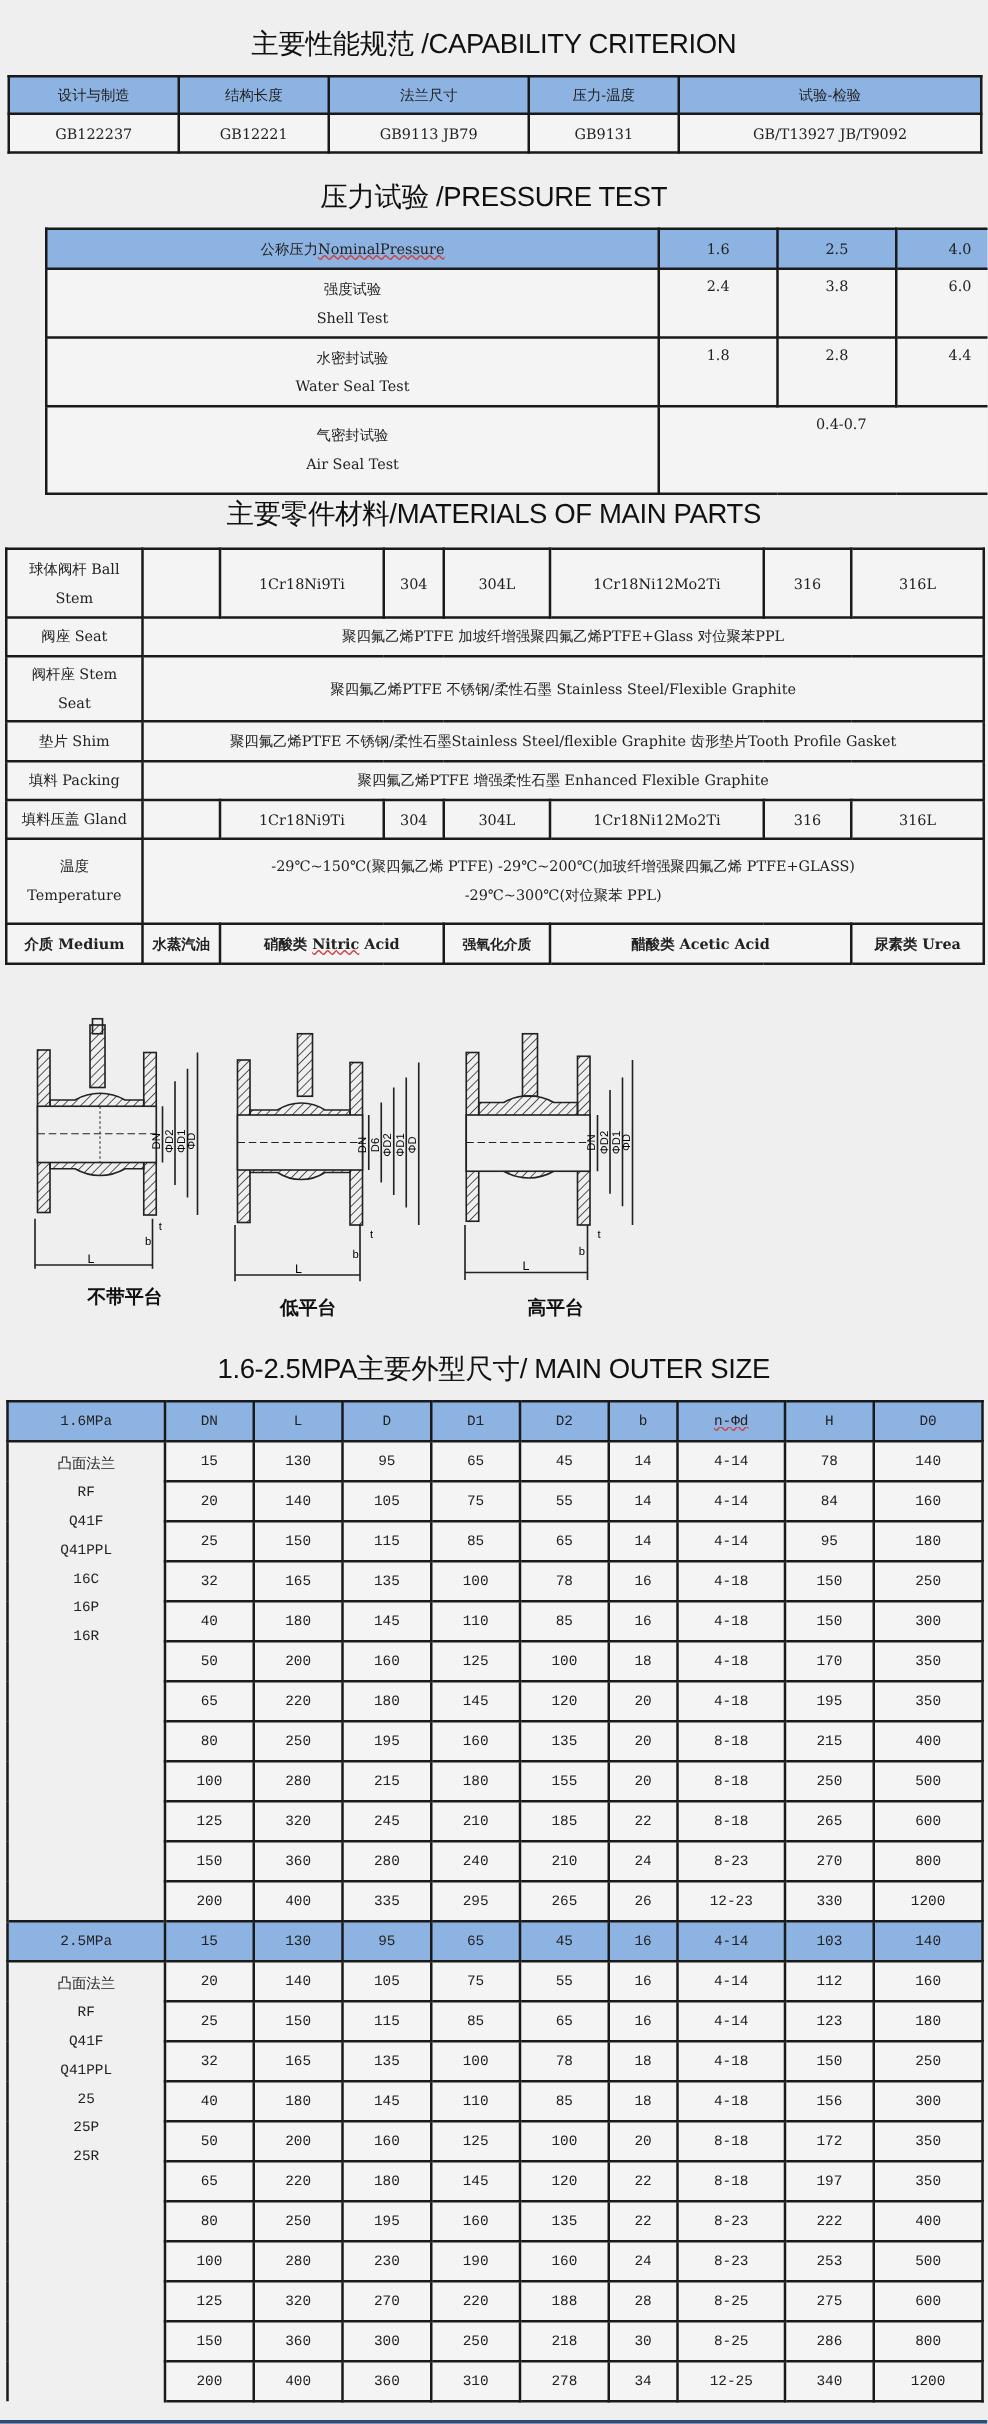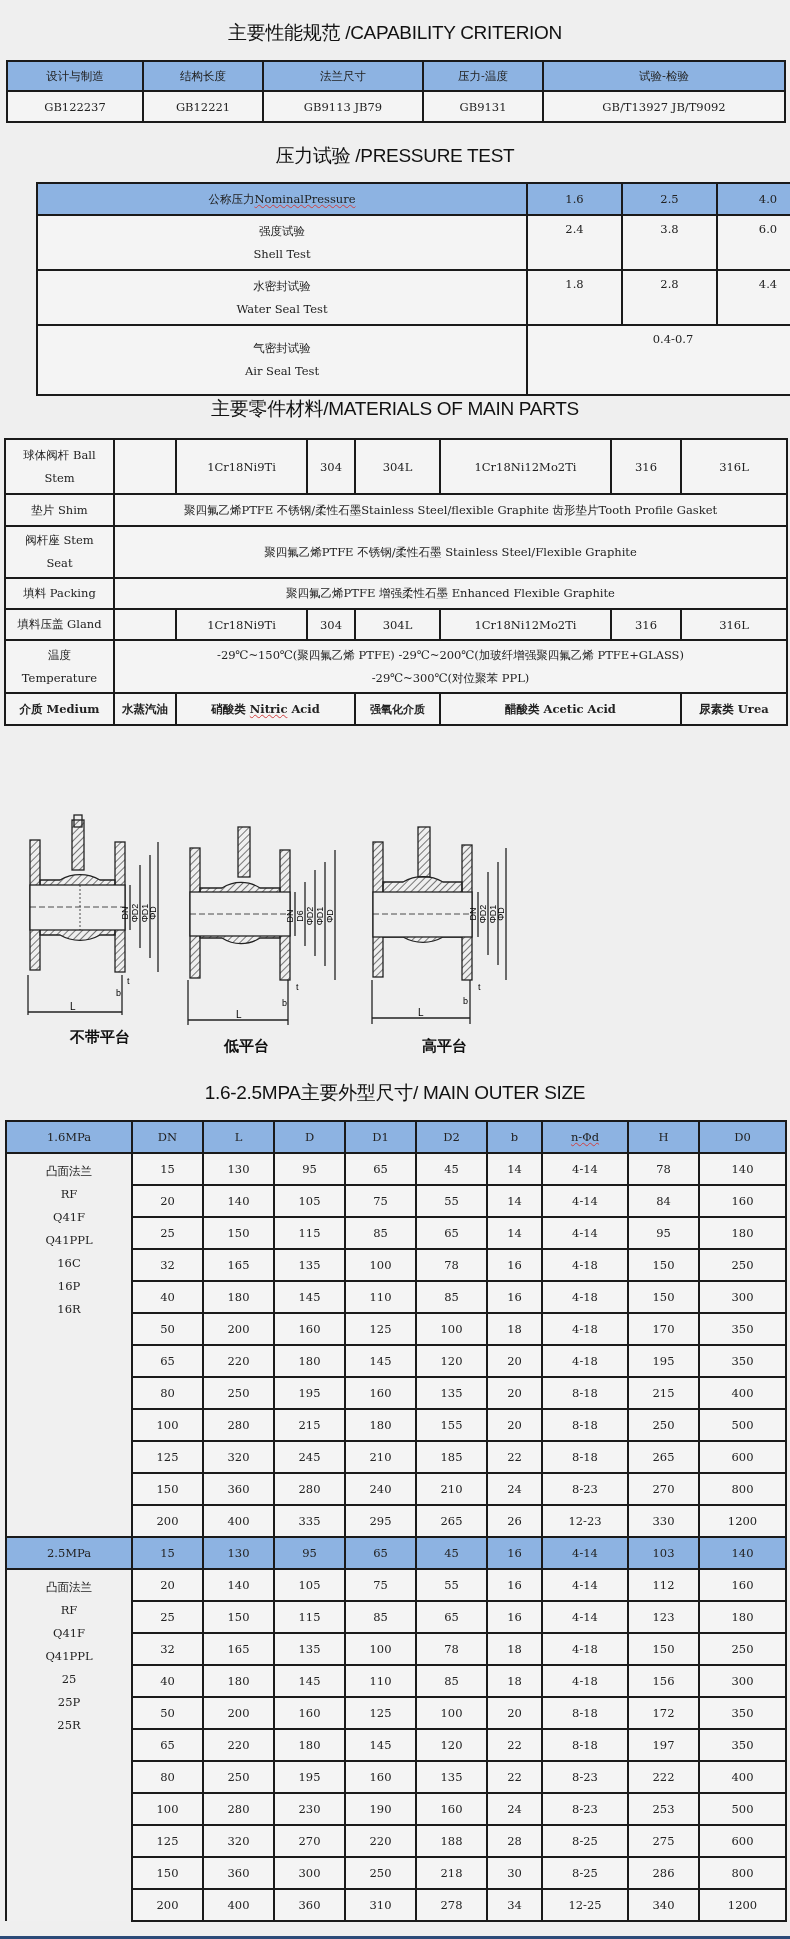--- a/index.html
+++ b/index.html
@@ -1,19 +1,19 @@
 <!DOCTYPE html>
 <html><head>
 <meta charset="utf-8">
 <style>
   html, body { margin:0; padding:0; }
   body { width:790px; height:1939px; background:#efefef; position:relative; overflow:hidden;
          font-family:"DejaVu Serif", serif; color:#222; }
   .title { position:absolute; left:0; width:790px; text-align:center; font-family:"Liberation Sans", sans-serif;
-           font-size:19px; color:#111; letter-spacing:-0.3px; }
+           font-size:22px; color:#111; letter-spacing:-0.3px; }
   table { position:absolute; border-collapse:collapse; table-layout:fixed; font-size:11.5px; }
   td { border:2px solid #1a1a1a; text-align:center; vertical-align:middle; padding:0 2px; color:#222; }
   .hdr td, td.hdr { background:#8db3e2; }
   .cell-white { background:#f4f4f4; }
   .two-line { line-height:23px; }
   .top { vertical-align:top; padding-top:6px; }
   .squiggle { text-decoration:underline wavy #d04040; text-decoration-thickness:1px; }
   .diagram-area { position:absolute; left:0; top:800px; width:790px; height:270px; }
   .cap { position:absolute; font-family:"Liberation Sans", sans-serif; font-weight:bold; font-size:15px; color:#111; }
   .footer-band { position:absolute; left:0; top:1936px; width:790px; height:3px; background:#2c4a78; }
@@ -114,46 +114,50 @@
       <div>Stem</div>
     </td>
     <td></td>
     <td>1Cr18Ni9Ti</td>
     <td>304</td>
     <td>304L</td>
     <td>1Cr18Ni12Mo2Ti</td>
     <td>316</td>
     <td>316L</td>
   </tr>
-  <tr class="cell-white" style="height:32px;">
-    <td>垫片 Shim</td>
-    <td colspan="7">聚四氟乙烯PTFE 不锈钢/柔性石墨Stainless Steel/flexible Graphite 齿形垫片Tooth Profile Gasket</td>
+  <tr class="cell-white" style="height:31px;">
+    <td>阀座 Seat</td>
+    <td colspan="7">聚四氟乙烯PTFE 加坡纤增强聚四氟乙烯PTFE+Glass 对位聚苯PPL</td>
   </tr>
   <tr class="cell-white" style="height:52px;">
     <td class="two-line">
       <div>阀杆座 Stem</div>
       <div>Seat</div>
     </td>
     <td colspan="7">聚四氟乙烯PTFE 不锈钢/柔性石墨 Stainless Steel/Flexible Graphite</td>
+  </tr>
+  <tr class="cell-white" style="height:32px;">
+    <td>垫片 Shim</td>
+    <td colspan="7">聚四氟乙烯PTFE 不锈钢/柔性石墨Stainless Steel/flexible Graphite 齿形垫片Tooth Profile Gasket</td>
   </tr>
   <tr class="cell-white" style="height:31px;">
     <td>填料 Packing</td>
     <td colspan="7">聚四氟乙烯PTFE 增强柔性石墨 Enhanced Flexible Graphite</td>
   </tr>
   <tr class="cell-white" style="height:31px;">
     <td>填料压盖 Gland</td>
     <td></td>
     <td>1Cr18Ni9Ti</td>
     <td>304</td>
     <td>304L</td>
     <td>1Cr18Ni12Mo2Ti</td>
     <td>316</td>
     <td>316L</td>
   </tr>
-  <tr class="cell-white" style="height:53px;">
+  <tr class="cell-white" style="height:68px;">
     <td class="two-line">
       <div>温度</div>
       <div>Temperature</div>
     </td>
     <td colspan="7" class="two-line">
       <div>-29℃~150℃(聚四氟乙烯 PTFE) -29℃~200℃(加玻纤增强聚四氟乙烯 PTFE+GLASS)</div>
       <div>-29℃~300℃(对位聚苯 PPL)</div>
     </td>
   </tr>
   <tr class="cell-white" style="height:32px;font-weight:bold;">
@@ -247,21 +251,21 @@
     <text x="418" y="216" font-family="Liberation Sans, sans-serif" font-size="10">L</text>
     <text x="463" y="204" font-family="Liberation Sans, sans-serif" font-size="9">b</text>
     <text x="478" y="190" font-family="Liberation Sans, sans-serif" font-size="9">t</text>
   </svg>
   <div class="cap" style="left:70px; top:228px;">不带平台</div>
   <div class="cap" style="left:224px; top:237px;">低平台</div>
   <div class="cap" style="left:422px; top:237px;">高平台</div>
 </div>
 
 <div class="title" style="top:1080px;">1.6-2.5MPA主要外型尺寸/ MAIN OUTER SIZE</div>
-<table class="dim" style="left:5px; top:1120px; width:780px;">
+<table class="dim" style="left:5px; top:1120px; width:780px;font-family:Liberation Mono, monospace;">
   <colgroup>
     <col style="width:126px">
       <col style="width:71px">
       <col style="width:71px">
       <col style="width:71px">
       <col style="width:71px">
     <col style="width:71px">
       <col style="width:55px">
       <col style="width:86px">
       <col style="width:71px">

